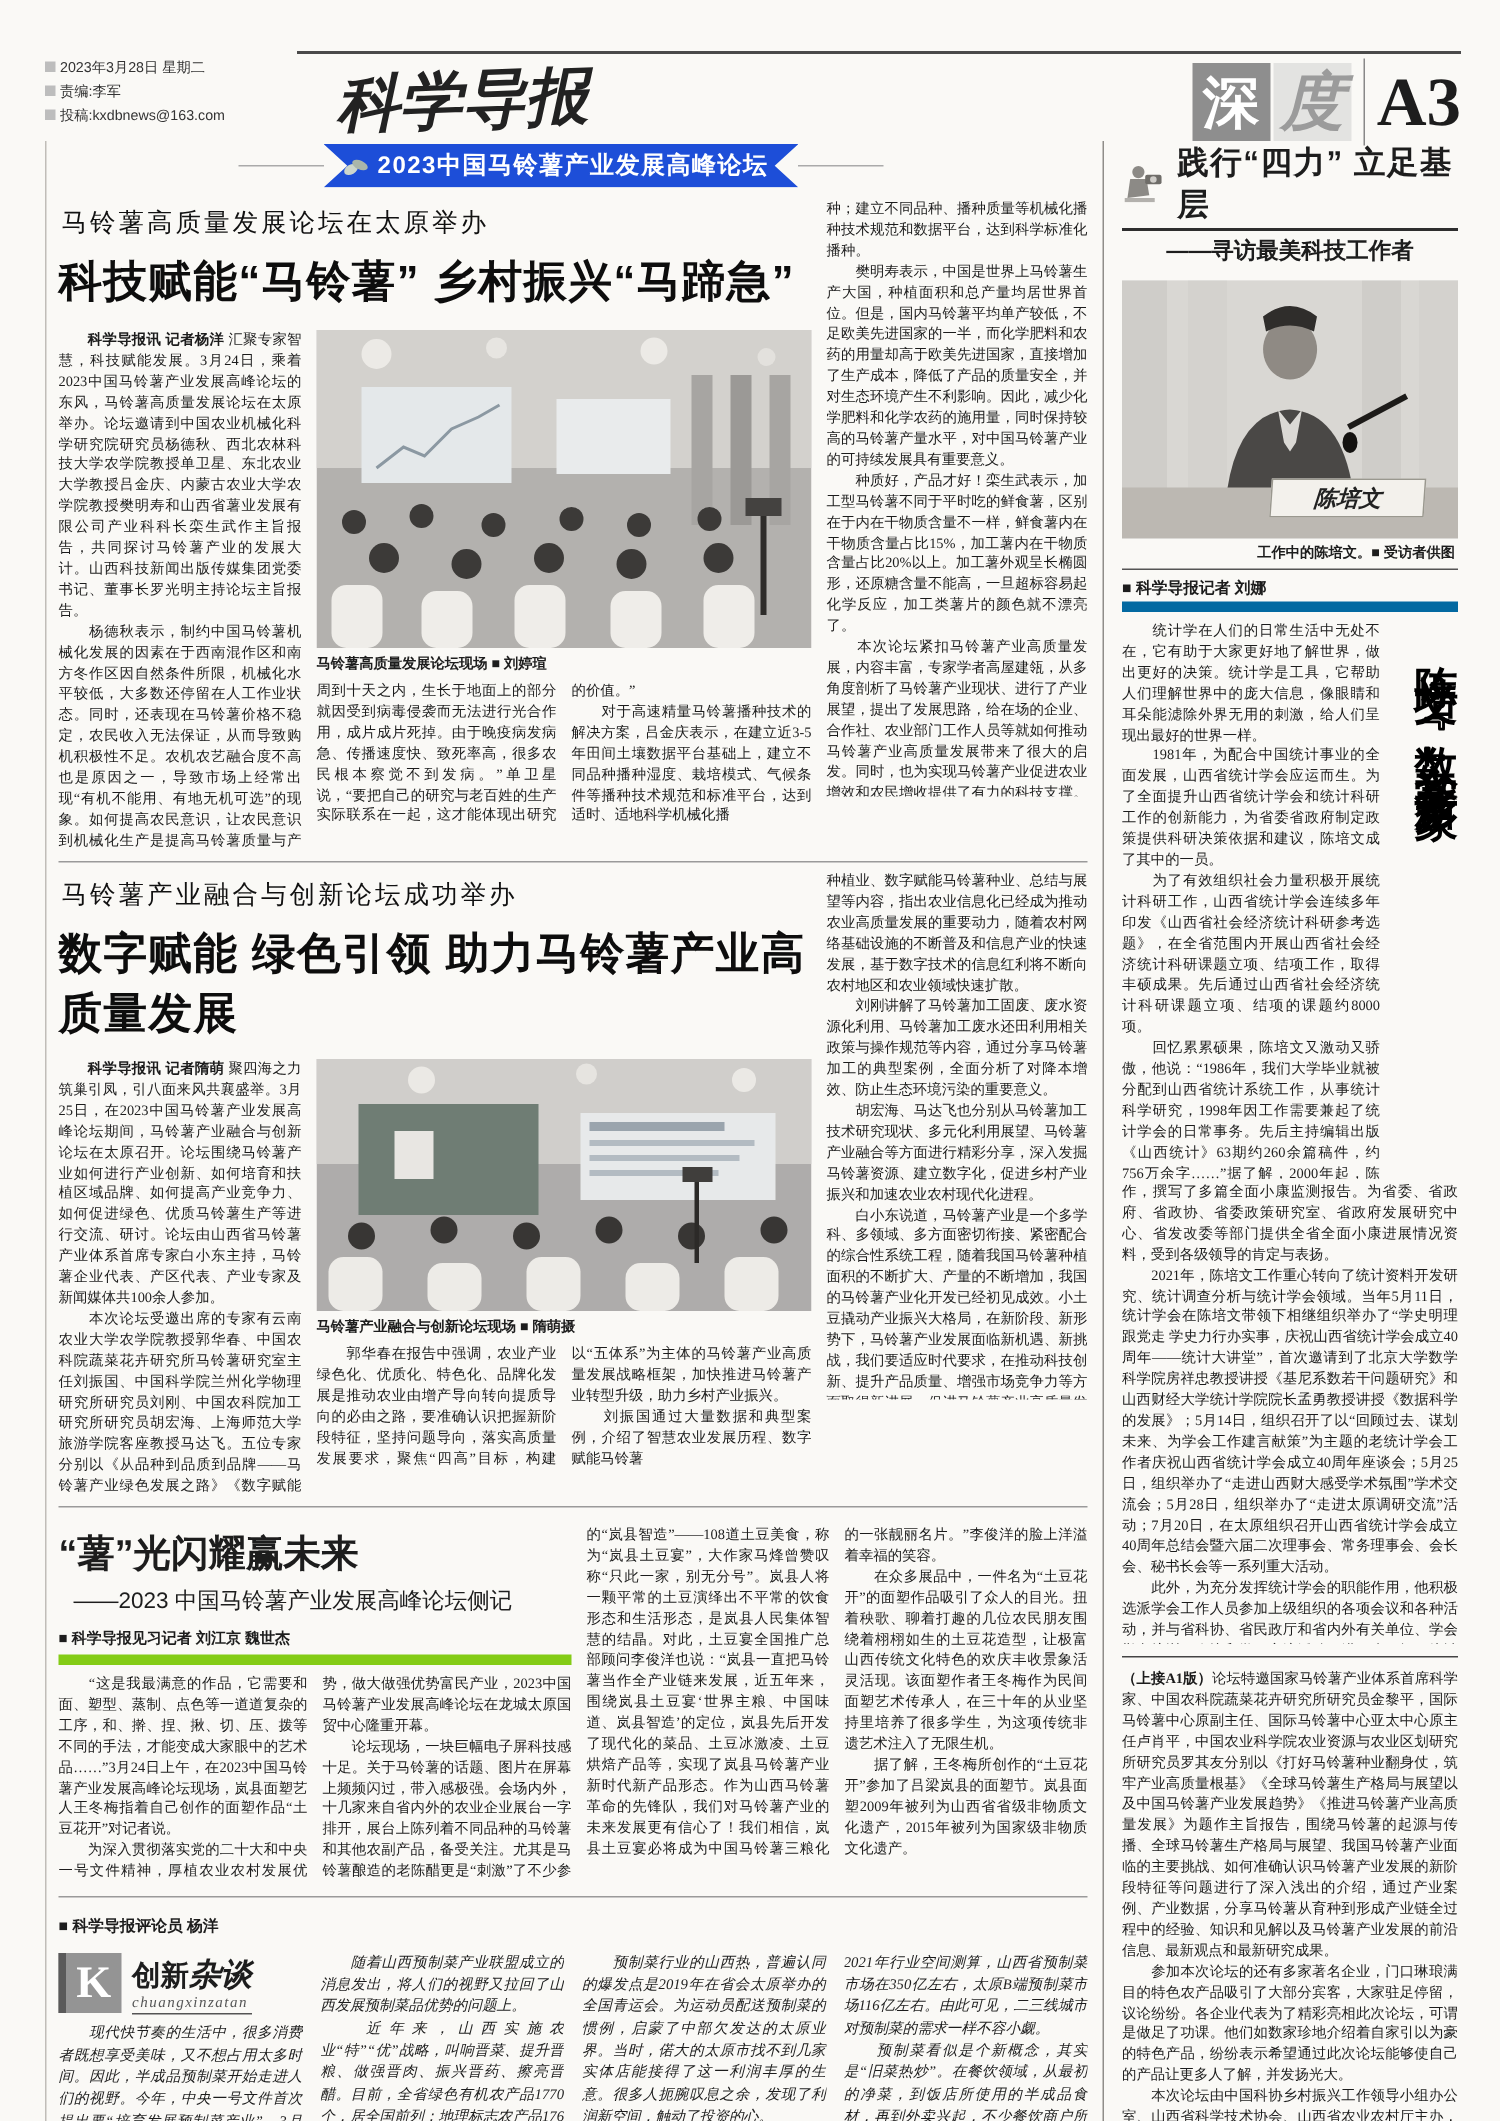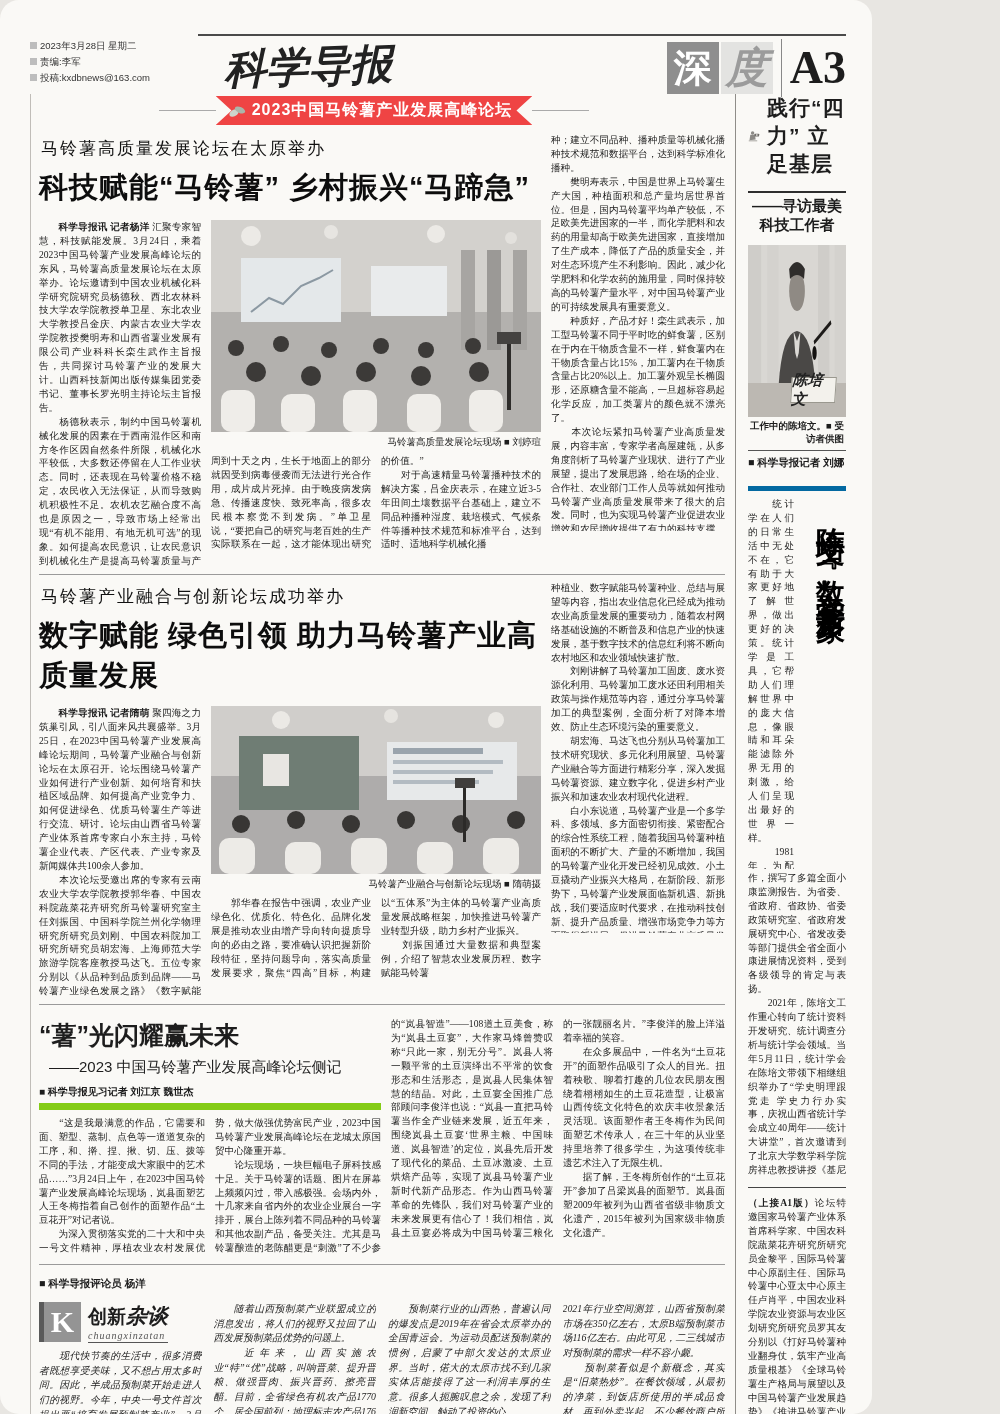--- a/index.html
+++ b/index.html
@@ -1,18 +1,18 @@
 <!DOCTYPE html>
 <html><head>
 <meta charset="utf-8">
 <style>
   * { margin:0; padding:0; box-sizing:border-box; }
   html,body { width:1000px; background:#e8e6e2; }
-  .page { position:relative; width:872px; height:1414px; background:#faf9f6;
-          padding:12px 26px 0 30px; font-family:"Liberation Serif",serif; color:#1d1d1d; overflow:hidden;border-radius:19px; }
+  .page { position:relative; width:1000px; height:1414px; background:#faf9f6;
+          padding:12px 26px 0 30px; font-family:"Liberation Serif",serif; color:#1d1d1d; overflow:hidden; }
 
   
   .header { display:flex; height:78px; }
   .hdr-info { width:168px; font-size:9.5px; line-height:1.7; padding-top:26px; color:#333;
               font-family:"Liberation Sans",sans-serif; }
   .sq { display:inline-block; width:7px; height:7px; background:#bdbdbd; margin-right:3px; }
   .hdr-right { flex:1; border-top:2px solid #4a4a4a; margin-top:22px; padding-top:3px;
                display:flex; justify-content:space-between; align-items:flex-start; }
   .masthead { font-size:42px; font-weight:bold; font-style:italic; margin-left:26px;
               font-family:"DejaVu Serif",serif; color:#222; transform:rotate(-2deg); }
@@ -27,32 +27,32 @@
 
   
   .main { display:flex; margin-top:4px; }
   .main-left { width:706px; border-left:1px solid #c0bdb8; border-right:1px solid #8f8d89;
                padding:0 10px 0 8px; }
   .main-right { width:236px; padding-left:12px; }
 
   
   .ribbon-row { display:flex; align-items:center; margin:2px 6px 8px 120px; width:430px; }
   .hline { flex:1; height:1px; background:#aaa; }
-  .ribbon { background:#ef4444; color:#fff; font-weight:900; font-size:16px; letter-spacing:1px;
+  .ribbon { background:#1d4ed8; color:#fff; font-weight:900; font-size:16px; letter-spacing:1px;
             padding:4px 20px 4px 12px; font-family:"Liberation Sans",sans-serif;
             display:flex; align-items:center; gap:6px;
             clip-path:polygon(0 0,100% 0,95% 50%,100% 100%,0 100%,5% 50%); }
 
   .kicker { font-size:17px; letter-spacing:2px; color:#111; margin:4px 0 8px 2px; }
   .headline-sans { font-size:29px; font-weight:900; font-family:"Liberation Sans",sans-serif;
                    letter-spacing:1px; color:#0d0d0d; }
   .art-body { font-size:9.6px; line-height:1.45; text-align:justify; white-space:pre-line;
               overflow:hidden; color:#1c1c1c; }
   .inline-byline { font-weight:bold; font-family:"Liberation Sans",sans-serif; }
-  .caption { font-size:9.5px; font-weight:400; text-align:right; padding:4px 0 5px;
+  .caption { font-size:9.5px; font-weight:700; text-align:left; padding:4px 0 5px;
              font-family:"Liberation Sans",sans-serif; }
 
   
   .art-flex { display:flex; }
   .art-left { width:502px; }
   .art-right { flex:1; padding-left:10px; }
   .cols { display:flex; gap:10px; }
   .colA { width:162px; }
   .mid { width:330px; }
   .photo-svg { display:block; width:330px; }
@@ -80,32 +80,32 @@
   .zatan-k { width:42px; height:40px; background:#949494; color:#fff; font-weight:900; font-size:30px;
              display:flex; align-items:center; justify-content:center; font-family:"Liberation Serif",serif;
              border-left:5px solid #5a5a5a; }
   .zatan-t { border-bottom:1.5px solid #555; padding-bottom:1px; }
   .zatan-cn { font-size:19px; font-weight:900; }
   .zatan-cn .script { font-style:italic; font-weight:700; font-size:21px;margin-top:14px; }
   .zatan-py { font-size:10px; font-style:italic; color:#555; letter-spacing:1px; }
 
   
   .sb-banner { padding-bottom:4px; }
-  .sb-b1 { display:flex; align-items:center; gap:6px; border-bottom:2px solid #2e2e2e; padding-bottom:13px; }
+  .sb-b1 { display:flex; align-items:center; gap:6px; border-bottom:2px solid #2e2e2e; padding-bottom:2px; }
   .sb-b1-text { font-size:21px; font-weight:900; font-family:"Liberation Sans",sans-serif; letter-spacing:1px; }
   .sb-b2 { font-size:15px; font-weight:700; text-align:center; padding:4px 0 6px;
            font-family:"Liberation Sans",sans-serif; }
   .sb-photo { position:relative; width:100%; height:172px; background:#d8d6d2; }
   .nameplate { position:absolute; left:44%; bottom:14px; width:46%; height:26px; background:#f3f1ec;
                border:1px solid #9a988f; transform:skewX(-4deg); display:flex; align-items:center;
                justify-content:center; font-size:15px; font-weight:bold; font-style:italic;
                font-family:"DejaVu Serif",serif; color:#222; }
   .sb-caption { font-size:9.5px; font-weight:700; text-align:right; padding:3px 2px 4px;
                 border-bottom:1px solid #555; font-family:"Liberation Sans",sans-serif; }
-  .sb-byline { font-size:10.5px; font-weight:700; padding:5px 0 16px; border-bottom:5px solid #0369a1;
+  .sb-byline { font-size:10.5px; font-weight:700; padding:5px 0 2px; border-bottom:7px solid #0369a1;
                font-family:"Liberation Sans",sans-serif; }
   .sb-row { display:flex; margin-top:6px; height:372px; overflow:hidden; }
   .sb-text { flex:1; padding-right:6px; }
   .sb-vert { width:46px; writing-mode:vertical-rl; text-orientation:upright; font-size:29px; font-weight:900;
              font-family:"Liberation Sans",sans-serif; letter-spacing:5px; line-height:1.1; color:#000;
              padding-top:6px; }
   .sb-bottom { height:308px; overflow:hidden; margin-top:2px; }
   .sb-rule { border-top:1.5px solid #444; margin:8px 0 8px; }
   .sb-jump { height:330px; overflow:hidden; }
   .jump-label { font-weight:900; }

